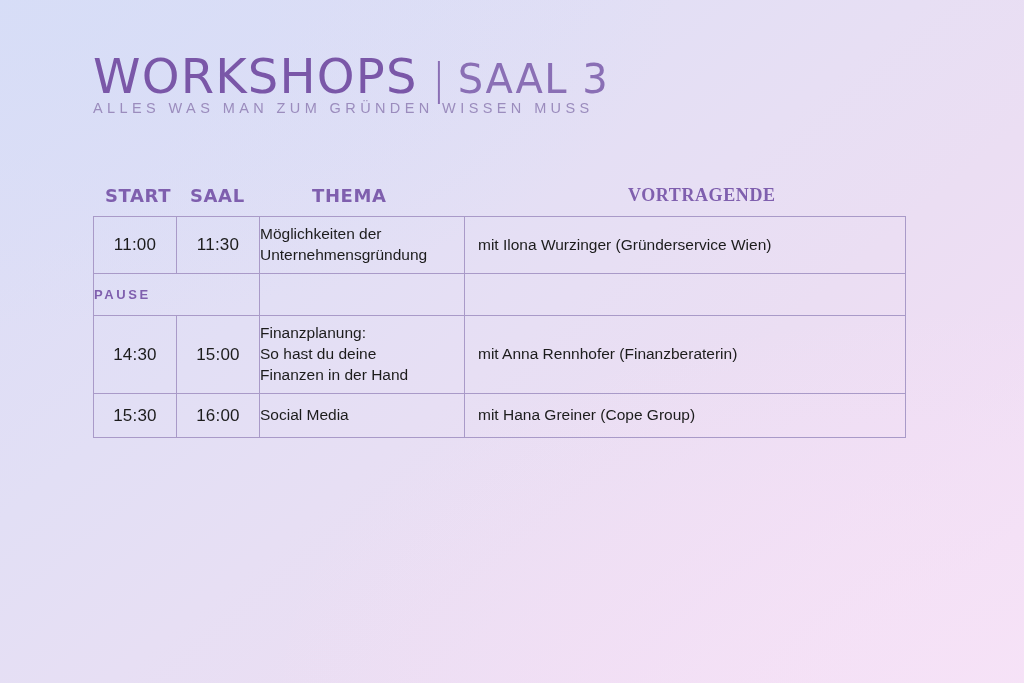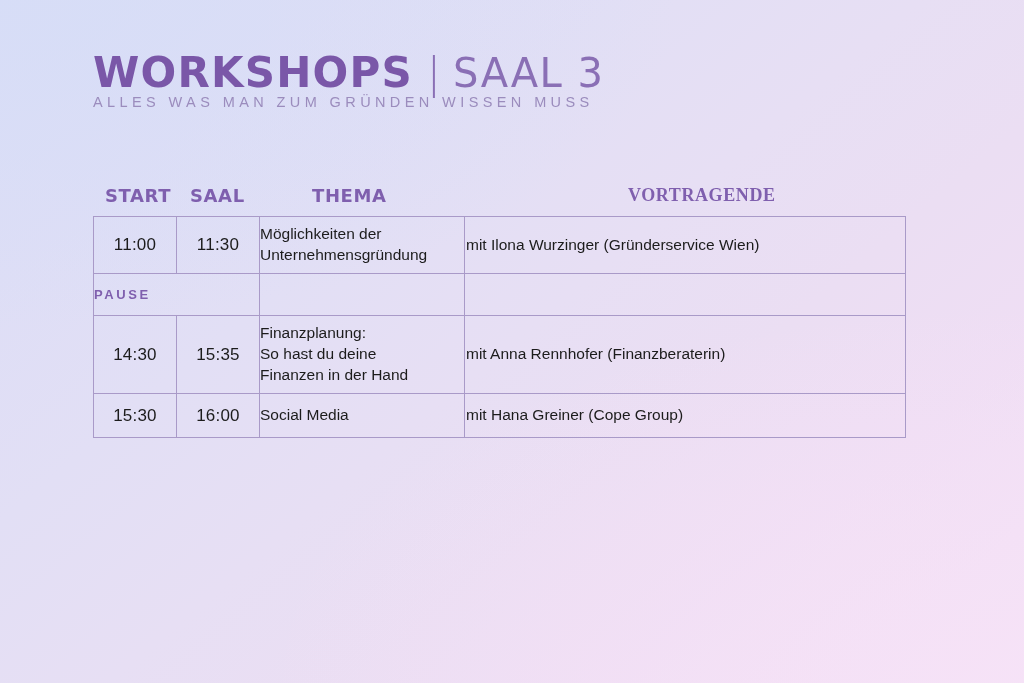--- a/index.html
+++ b/index.html
@@ -52,22 +52,22 @@
     top: 52px;
   }
   .title-line {
     display: flex;
     align-items: baseline;
     white-space: nowrap;
     line-height: 1;
   }
   .title-main {
     font-family: "DejaVu Sans", sans-serif;
-    font-weight: bold;
-    font-size: 42px;
+    font-weight: normal;
+    font-size: 48px;
     letter-spacing: 1.2px;
     color: #7a57a8;
   }
   .title-sep {
     font-family: "DejaVu Sans", sans-serif;
     font-weight: 300;
     font-size: 42px;
     color: #8a6fb5;
     margin: 0 12px 0 14px;
     position: relative;
@@ -141,21 +141,21 @@
     letter-spacing: 0.2px;
   }
   .cell-text {
     font-family: "Liberation Sans", sans-serif;
     font-size: 15.5px;
     color: #1c1c1c;
     padding: 6px 9px 6px 10px;
     line-height: 1.35;
   }
   .cell-text.speaker {
-    padding-left: 1px;
+    padding-left: 13px;
   }
 
   .row-1 td { height: 56px; }
   .row-pause td { height: 41px; }
   .row-3 td { height: 77px; }
   .row-4 td { height: 43px; }
 
   .pause-cell {
     text-align: left;
     font-family: Liberation Sans, sans-serif;
@@ -208,21 +208,21 @@
         </tr>
 
         <tr class="row-pause">
           <td class="pause-cell" colspan="2">PAUSE</td>
           <td class="cell-text"></td>
           <td class="cell-text speaker"></td>
         </tr>
 
         <tr class="row-3">
           <td class="cell-time">14:30</td>
-          <td class="cell-time">15:35</td>
+          <td class="cell-time">15:00</td>
           <td class="cell-text multiline">Finanzplanung:
 So hast du deine
 Finanzen in der Hand</td>
           <td class="cell-text speaker">mit Anna Rennhofer (Finanzberaterin)</td>
         </tr>
 
         <tr class="row-4">
           <td class="cell-time">15:30</td>
           <td class="cell-time">16:00</td>
           <td class="cell-text">Social Media</td>

